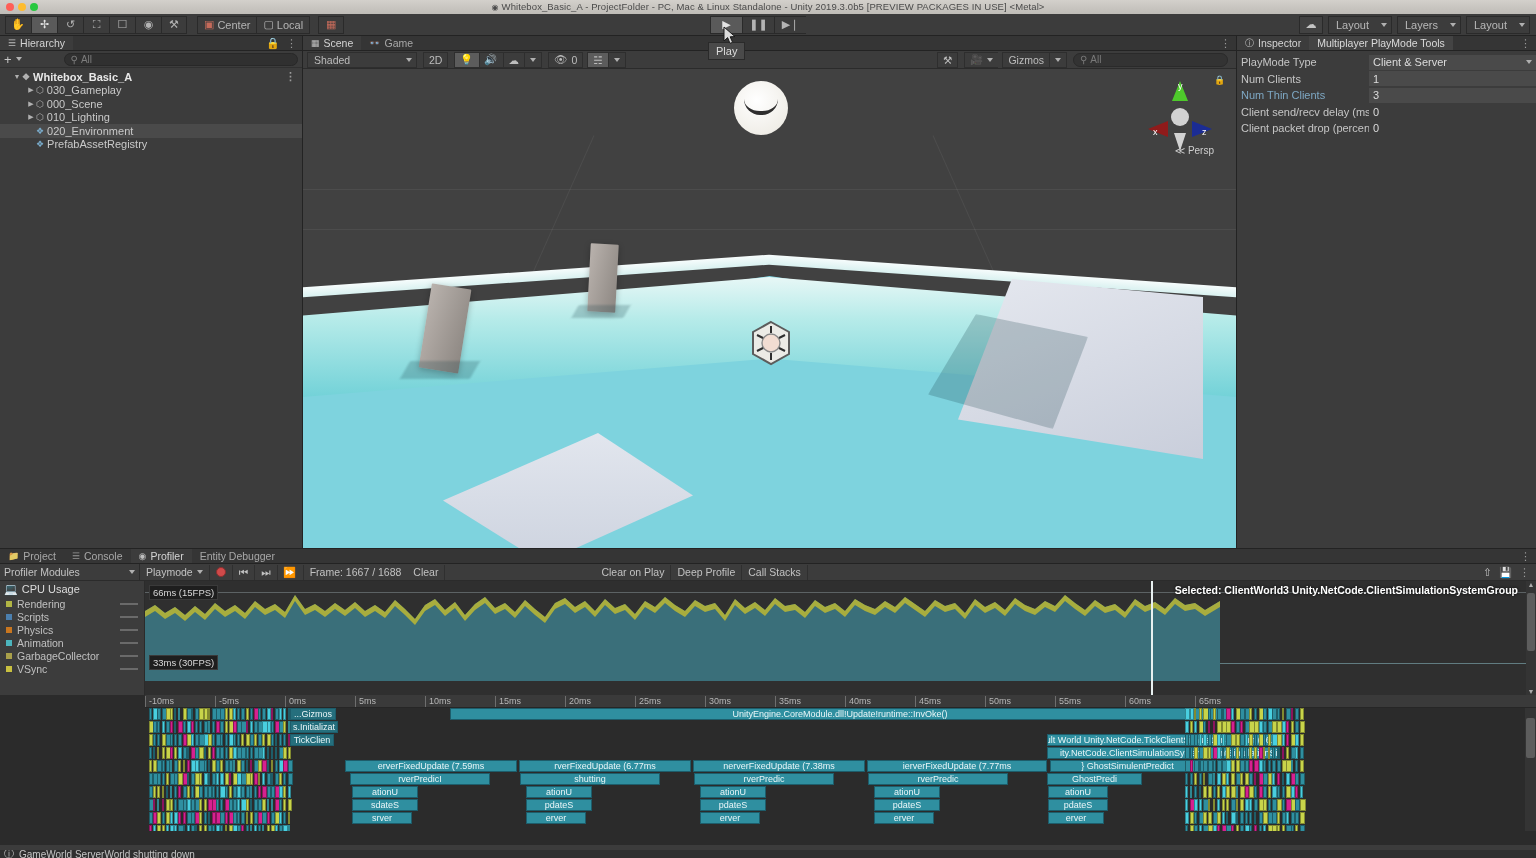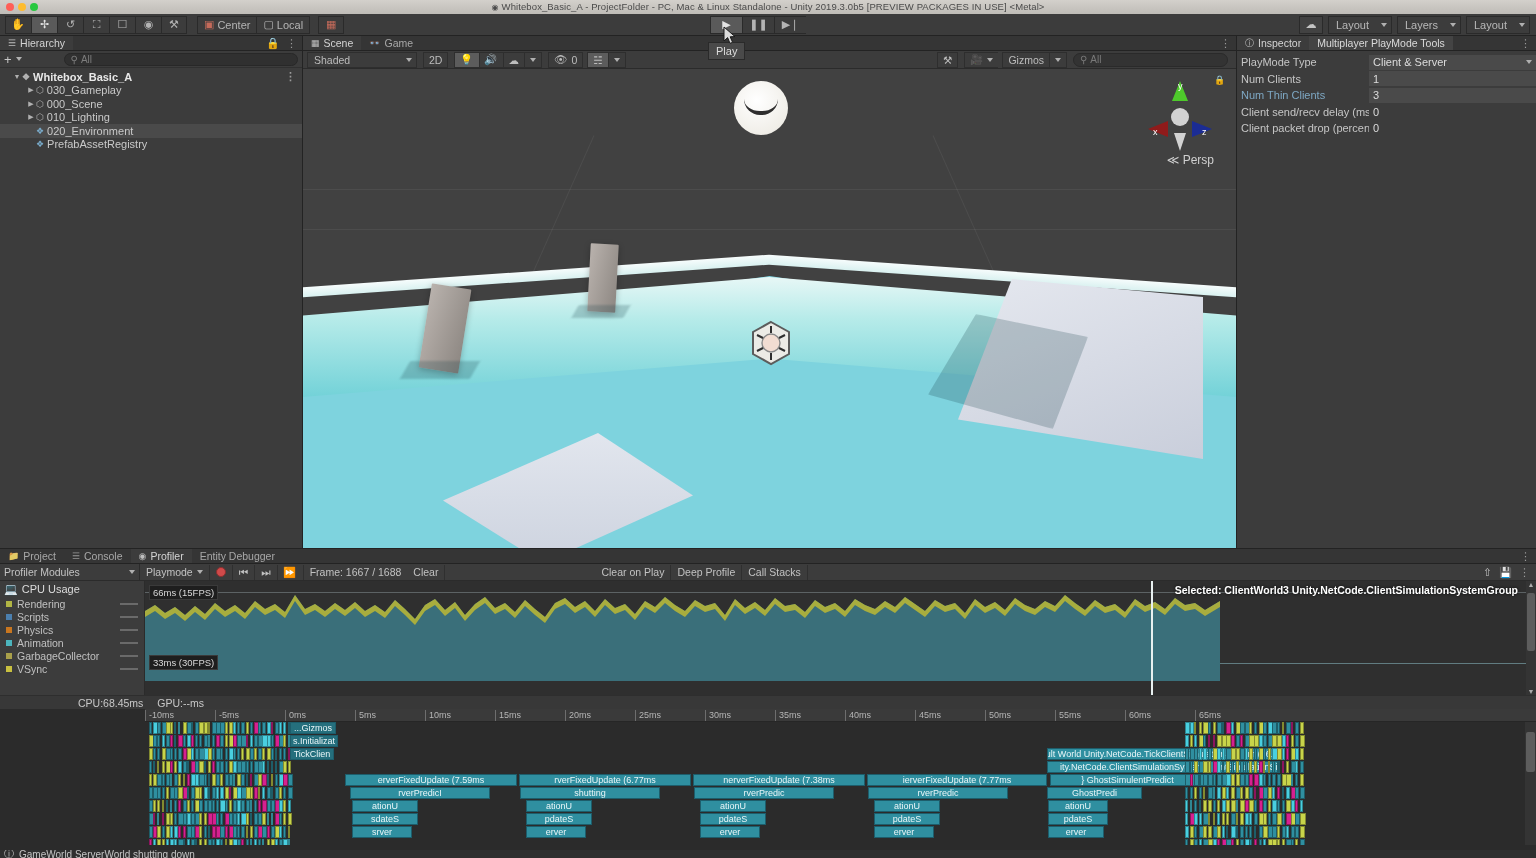--- a/index.html
+++ b/index.html
@@ -102,21 +102,21 @@
     border-radius:50%; background:radial-gradient(circle at 42% 36%, #ffffff, #f0eee8 72%, #ddd9d2); }
   .sun-mouth { position:absolute; left:10px; top:18px; width:34px; height:16px;
     border-bottom:4px solid #2e2e2e; border-radius:0 0 22px 22px; }
   .pillar { position:absolute; background:linear-gradient(100deg,#b9b2ad,#8d8782);
     border-radius:1px; box-shadow:0 2px 6px rgba(0,0,0,.25); }
   .ramp { position:absolute; background:linear-gradient(160deg,#e5e8ef,#c9cedb); }
   .slab { position:absolute; background:linear-gradient(180deg,#e2e6ee,#cdd3df); }
   .hero { position:absolute; left:445px; top:251px; width:46px; height:46px; }
   .shadow { position:absolute; background:rgba(20,60,70,.22); filter:blur(1px); }
   .gizmo-nav { position:absolute; right:20px; top:8px; width:72px; height:86px; }
-  .persp-lbl { position:absolute; right:22px; top:84px; font-size:12px; color:#cfcfcf; }
+  .persp-lbl { position:absolute; right:22px; top:76px; font-size:10px; color:#cfcfcf; }
   .lock-ic { position:absolute; right:10px; top:6px; font-size:9px; color:#b5b5b5; }
 
   
   #inspector { position:absolute; left:1236px; top:36px; width:300px; height:512px;
     background:#3c3c3c; border-left:1px solid #232323; }
   .insp-row { height:16.5px; display:flex; align-items:center; font-size:11px; }
   .insp-label { width:132px; padding-left:4px; color:#c6c6c6; overflow:hidden;
     white-space:nowrap; }
   .insp-label.hl { color:#7ea8c4; }
   .insp-field { flex:1; height:15px; background:#4a4a4a; display:flex; align-items:center;
@@ -555,24 +555,20 @@
       </svg>
       <div class="marker" style="left:1006px;"></div>
       <div class="gscroll">
         <div style="text-align:center;font-size:7px;color:#aaa;">▲</div>
         <div class="gthumb"></div>
         <div style="position:absolute;bottom:0;width:10px;text-align:center;font-size:7px;color:#aaa;">▼</div>
       </div>
     </div>
   </div>
 
-  <div class="stat-bar">
-    <span>CPU:68.45ms</span>
-    <span>GPU:--ms</span>
-  </div>
 
 
   <div class="tl-area">
     <div class="ruler" id="timeline-ruler">
         <div class="tick" style="left: 0px;">-10ms</div>
         <div class="tick" style="left: 70px;">-5ms</div>
         <div class="tick" style="left: 140px;">0ms</div>
         <div class="tick" style="left: 210px;">5ms</div>
         <div class="tick" style="left: 280px;">10ms</div>
         <div class="tick" style="left: 350px;">15ms</div>
@@ -924,20 +920,23 @@
         <div class="blk" style="background: rgb(73, 207, 224); border-color: rgba(0, 0, 0, 0.35); left: 117.4px; top: 117px; width: 2.06963px;"></div>
         <div class="blk" style="background: rgb(200, 212, 74); border-color: rgba(0, 0, 0, 0.35); left: 121.6px; top: 117px; width: 3.54479px;"></div>
         <div class="blk" style="background: rgb(200, 212, 74); border-color: rgba(0, 0, 0, 0.35); left: 125.8px; top: 117px; width: 3.85379px;"></div>
         <div class="blk" style="background: rgb(73, 207, 224); border-color: rgba(0, 0, 0, 0.35); left: 130px; top: 117px; width: 3.3706px;"></div>
         <div class="blk" style="background: rgb(47, 143, 160); border-color: rgba(0, 0, 0, 0.35); left: 134.2px; top: 117px; width: 4.17681px;"></div>
         <div class="blk" style="background: rgb(73, 207, 224); border-color: rgba(0, 0, 0, 0.35); left: 138.4px; top: 117px; width: 4.78547px;"></div>
         <div class="blk" style="background: rgb(73, 207, 224); border-color: rgba(0, 0, 0, 0.35); left: 142.6px; top: 117px; width: 2.50047px;"></div>
         <div class="blk dark" style="left: 145px; top: 0px; width: 46px;">
           <span>...Gizmos</span>
         </div>
+        <div class="blk" style="left: 305px; top: 0px; width: 780px;">
+          <span>UnityEngine.CoreModule.dll!Update!runtime::InvOke()</span>
+        </div>
         <div class="blk dark" style="left: 145px; top: 13px; width: 48px;">
           <span>s.Initializat</span>
         </div>
         <div class="blk dark" style="left: 145px; top: 26px; width: 44px;">
           <span>TickClien</span>
         </div>
         <div class="blk" style="left: 902px; top: 26px; width: 230px;">
           <span>ult World Unity.NetCode.TickClientSimulationSystem (16.7</span>
         </div>
         <div class="blk" style="left: 902px; top: 39px; width: 170px;">

